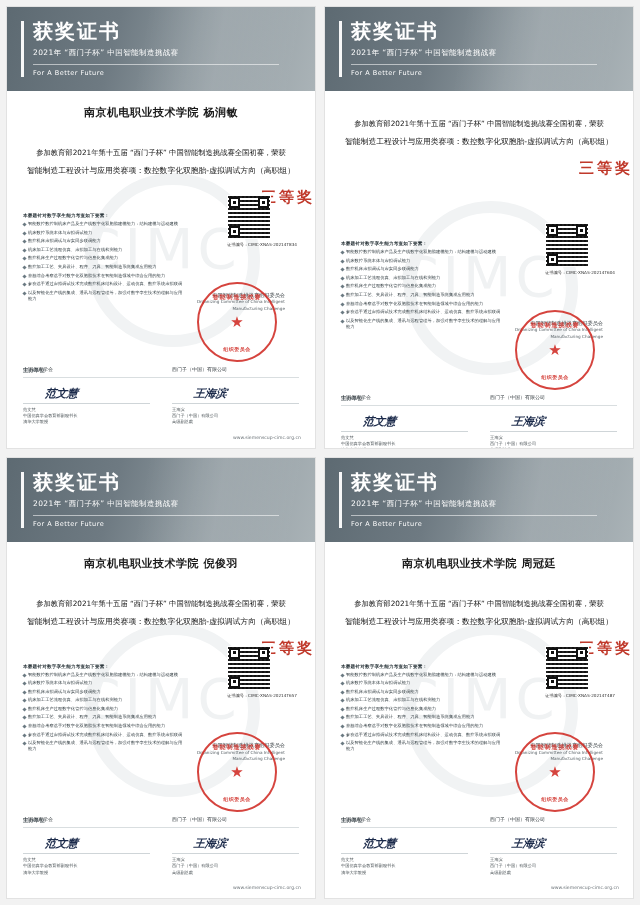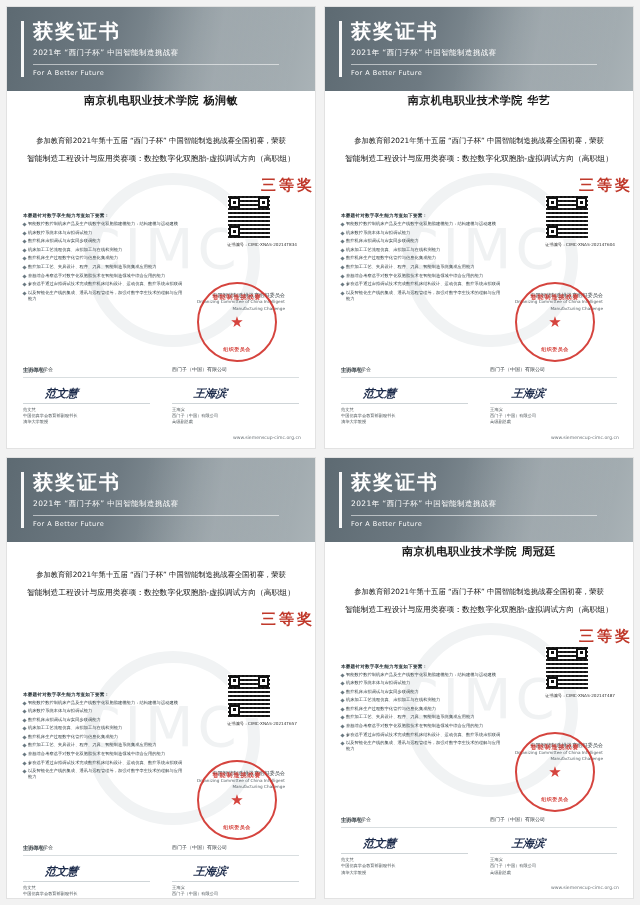--- a/index.html
+++ b/index.html
@@ -120,21 +120,21 @@
     border-radius: 50%;
     pointer-events: none;
   }
 
   .recipient {
     position: relative;
     text-align: center;
     font-size: 11px;
     font-weight: bold;
     color: #1a1a1a;
-    padding-top: 2px;
+    padding-top: 14px;
     letter-spacing: .5px;
   }
   .line-1 {
     position: relative;
     text-align: center;
     font-size: 7.3px;
     color: #111;
     margin-top: 28px;
     white-space: nowrap;
   }
@@ -480,24 +480,20 @@
         <div class="h-sub">2021年 “西门子杯” 中国智能制造挑战赛</div>
         <div class="h-divider"></div>
         <div class="h-en">For A Better Future</div>
       </div>
     </div>
 
     <div class="cert-body">
       <div class="wm-ring"></div>
       <div class="wm">CIMC</div>
 
-      <div class="recipient">
-        <span>南京机电职业技术学院</span>
-        <span class="rname">  华艺</span>
-      </div>
 
       <div class="line-1">参加教育部2021年第十五届 “西门子杯” 中国智能制造挑战赛全国初赛，荣获</div>
       <div class="line-2">智能制造工程设计与应用类赛项：数控数字化双胞胎-虚拟调试方向（高职组）</div>
       <div class="prize">三等奖</div>
 
       <div class="fineprint">
         <div class="fp-title">本赛题针对数字孪生能力考查如下要素：</div>
         <div class="fp-list">
             <div class="fp-item">
               <span class="fp-bullet"></span>
@@ -598,20 +594,24 @@
         <div class="h-sub">2021年 “西门子杯” 中国智能制造挑战赛</div>
         <div class="h-divider"></div>
         <div class="h-en">For A Better Future</div>
       </div>
     </div>
 
     <div class="cert-body">
       <div class="wm-ring"></div>
       <div class="wm">CIMC</div>
 
+      <div class="recipient">
+        <span>南京机电职业技术学院</span>
+        <span class="rname">  倪俊羽</span>
+      </div>
 
       <div class="line-1">参加教育部2021年第十五届 “西门子杯” 中国智能制造挑战赛全国初赛，荣获</div>
       <div class="line-2">智能制造工程设计与应用类赛项：数控数字化双胞胎-虚拟调试方向（高职组）</div>
       <div class="prize">三等奖</div>
 
       <div class="fineprint">
         <div class="fp-title">本赛题针对数字孪生能力考查如下要素：</div>
         <div class="fp-list">
             <div class="fp-item">
               <span class="fp-bullet"></span>

